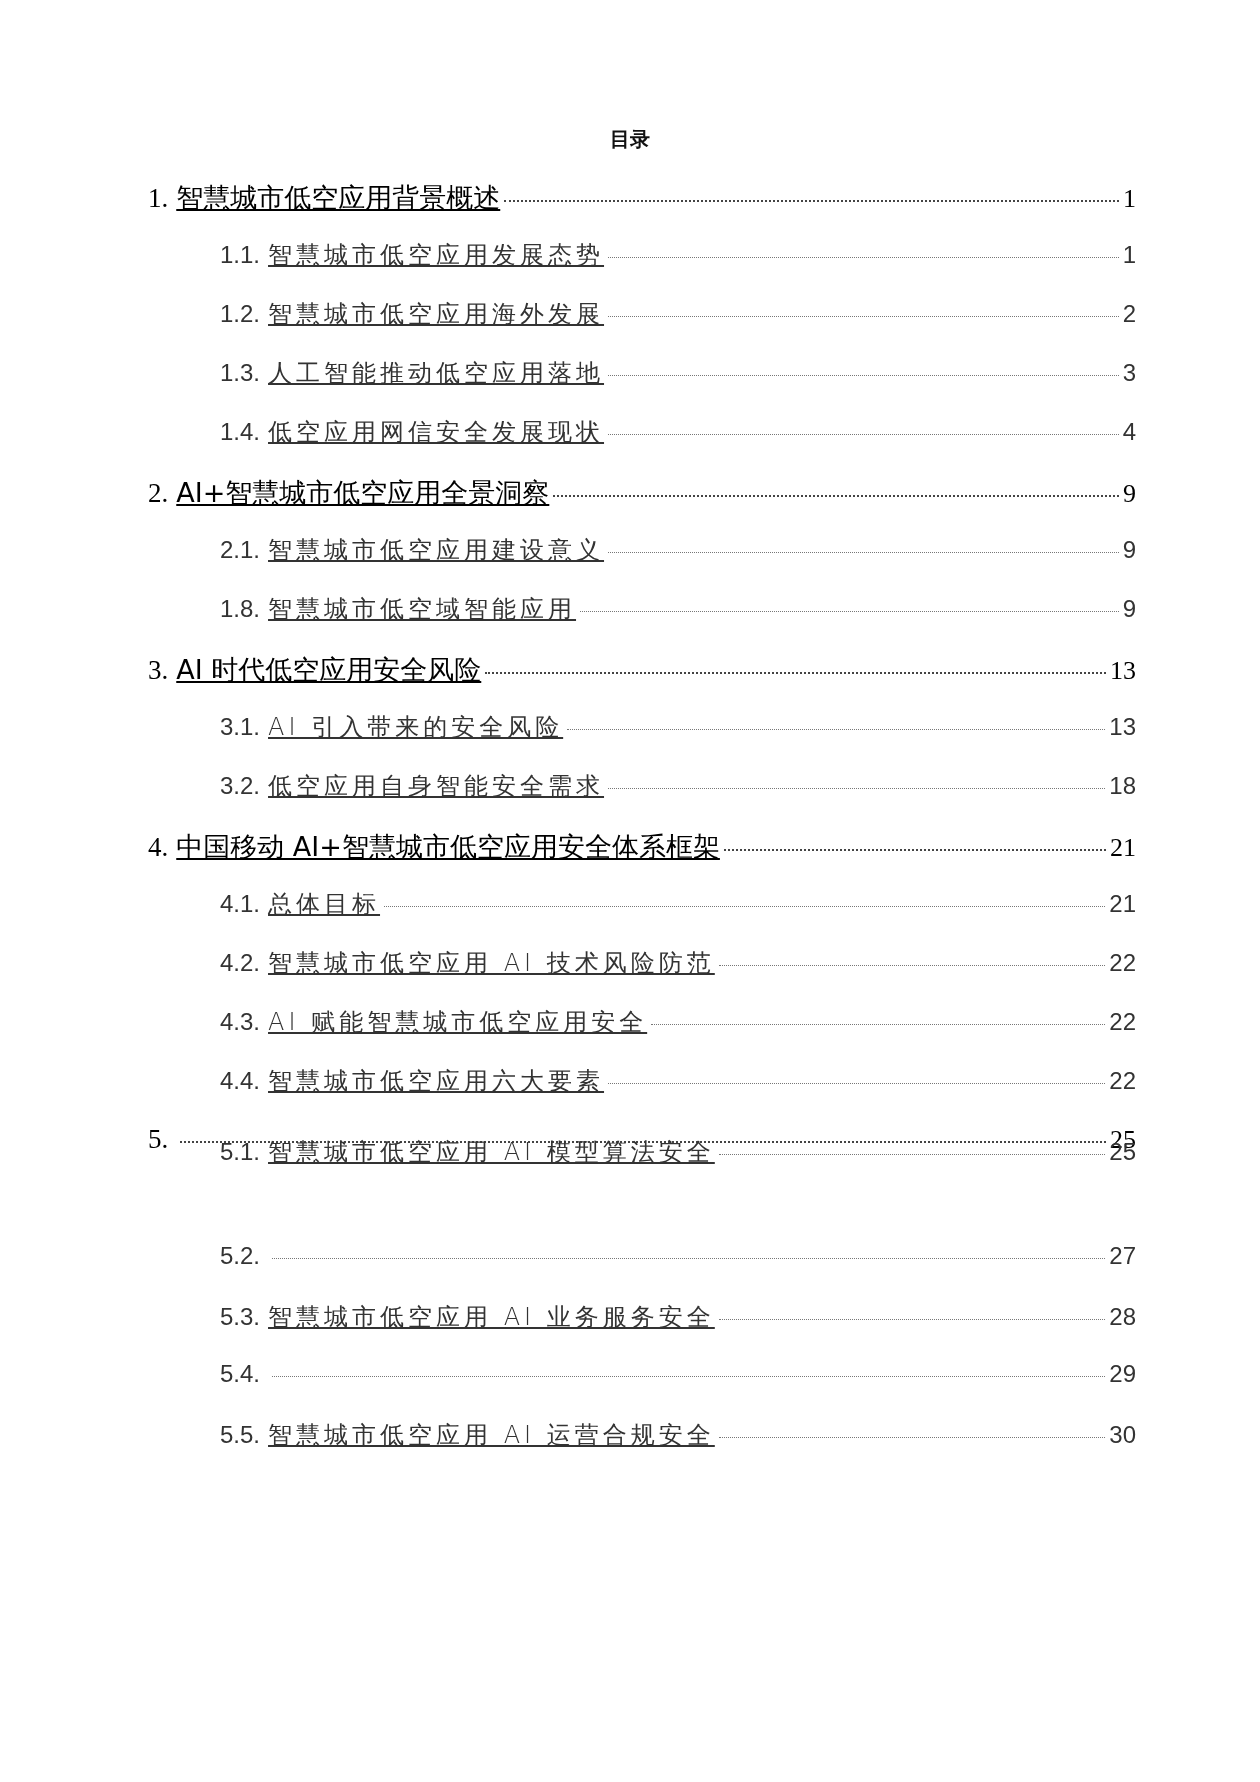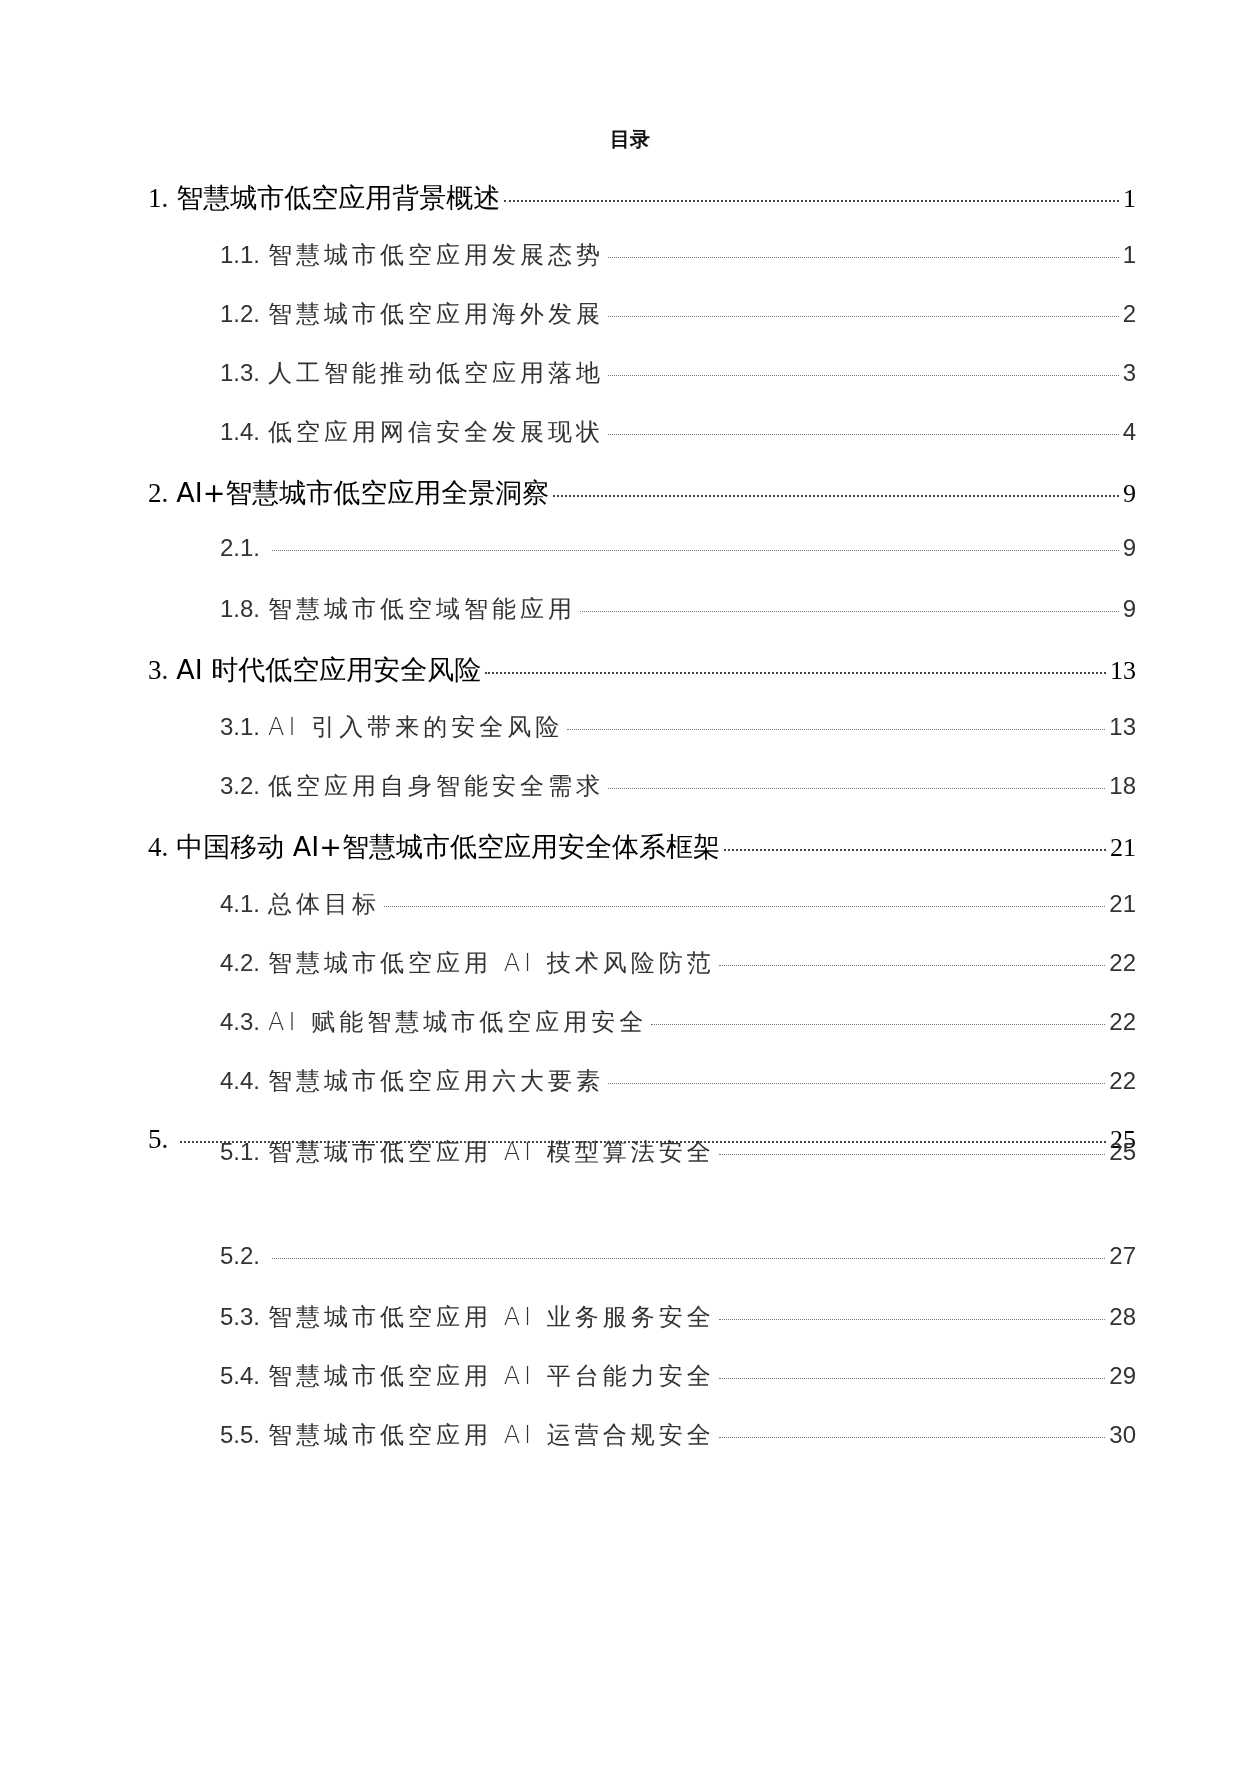--- a/index.html
+++ b/index.html
@@ -70,20 +70,21 @@
     }
     .toc-entry.level-2 .num {
       font-family: "Liberation Sans", sans-serif;
       color: #333;
     }
     .toc-entry.level-1 .num {
       font-family: "Liberation Serif", serif;
     }
     .toc-entry .text {
       flex: 0 0 auto;
+      text-decoration: underline;
     }
     .toc-entry .leader {
       flex: 1 1 auto;
       border-bottom: 2px dotted #444;
       margin: 0 4px;
       position: relative;
       top: -5px;
       min-width: 20px;
     }
     .toc-entry.level-2 .leader {
@@ -149,20 +150,21 @@
 
     <div class="toc-entry level-1" style="top:295px">
       <span class="num">2.</span>
       <span class="text">AI+智慧城市低空应用全景洞察</span>
       <span class="leader"></span>
       <span class="page-num">9</span>
     </div>
 
     <div class="toc-entry level-2" style="top:354px">
       <span class="num">2.1.</span>
+      <span class="text">智慧城市低空应用建设意义</span>
       <span class="leader"></span>
       <span class="page-num">9</span>
     </div>
 
     <div class="toc-entry level-2" style="top:413px">
       <span class="num">1.8.</span>
       <span class="text">智慧城市低空域智能应用</span>
       <span class="leader"></span>
       <span class="page-num">9</span>
     </div>
@@ -244,21 +246,20 @@
 
     <div class="toc-entry level-2" style="top:1121px">
       <span class="num">5.3.</span>
       <span class="text">智慧城市低空应用 AI 业务服务安全</span>
       <span class="leader"></span>
       <span class="page-num">28</span>
     </div>
 
     <div class="toc-entry level-2" style="top:1180px">
       <span class="num">5.4.</span>
-      <span class="text">智慧城市低空应用 AI 平台能力安全</span>
       <span class="leader"></span>
       <span class="page-num">29</span>
     </div>
 
     <div class="toc-entry level-2" style="top:1239px">
       <span class="num">5.5.</span>
       <span class="text">智慧城市低空应用 AI 运营合规安全</span>
       <span class="leader"></span>
       <span class="page-num">30</span>
     </div>

